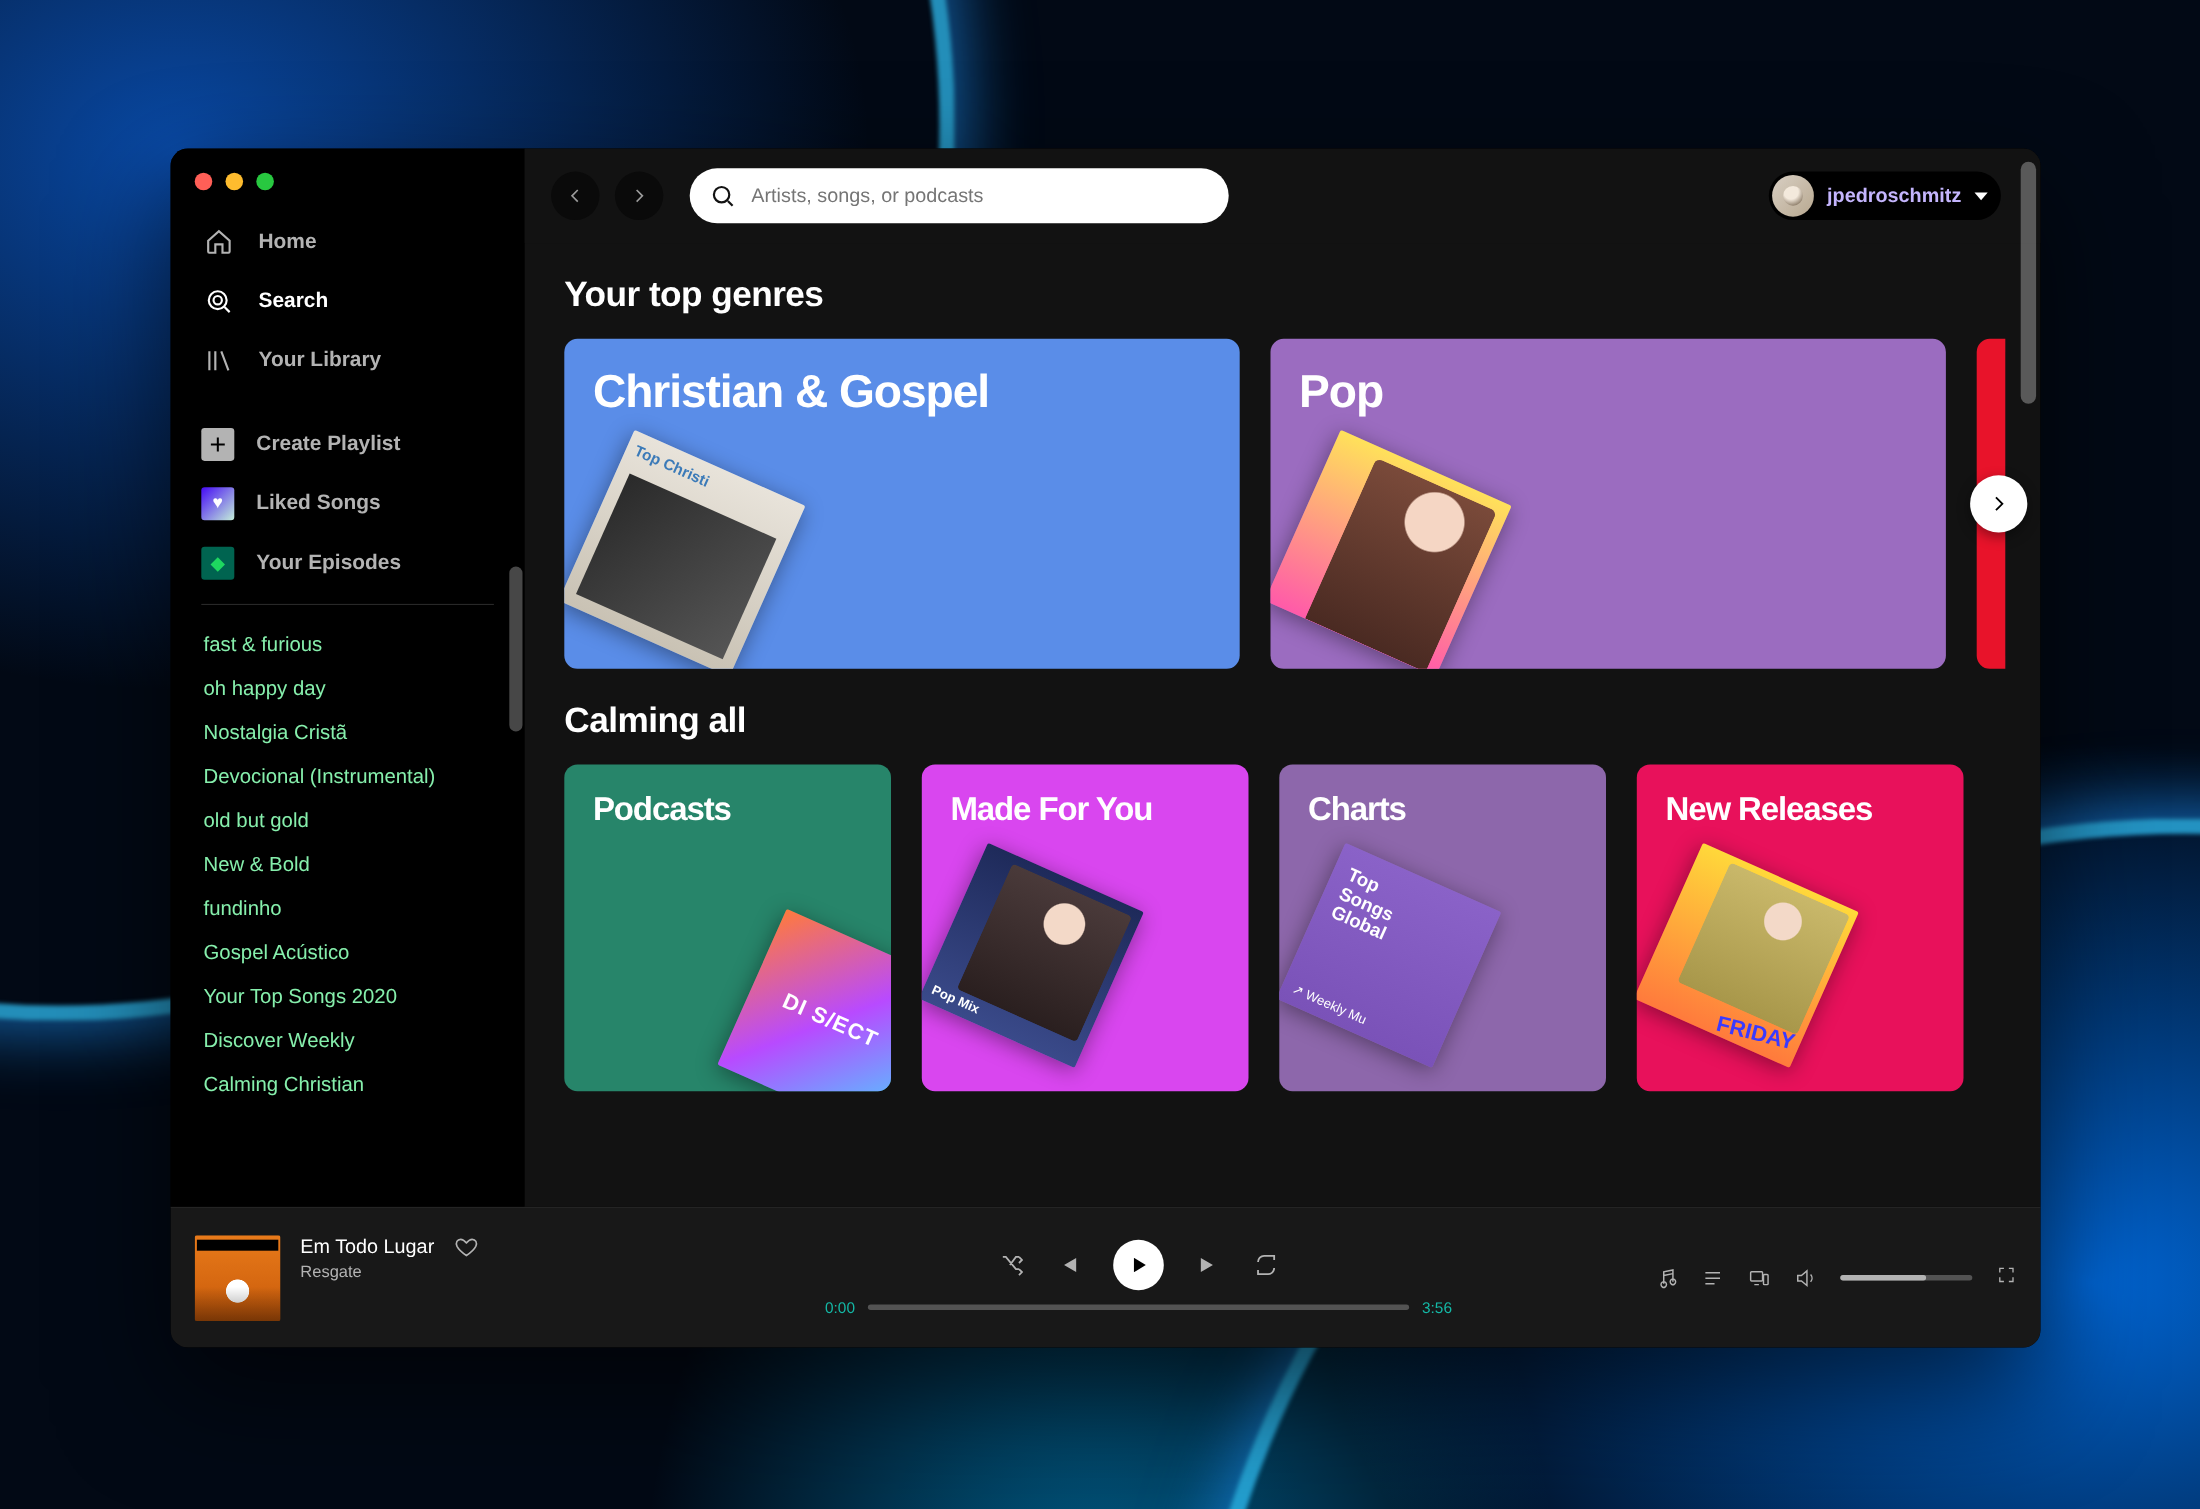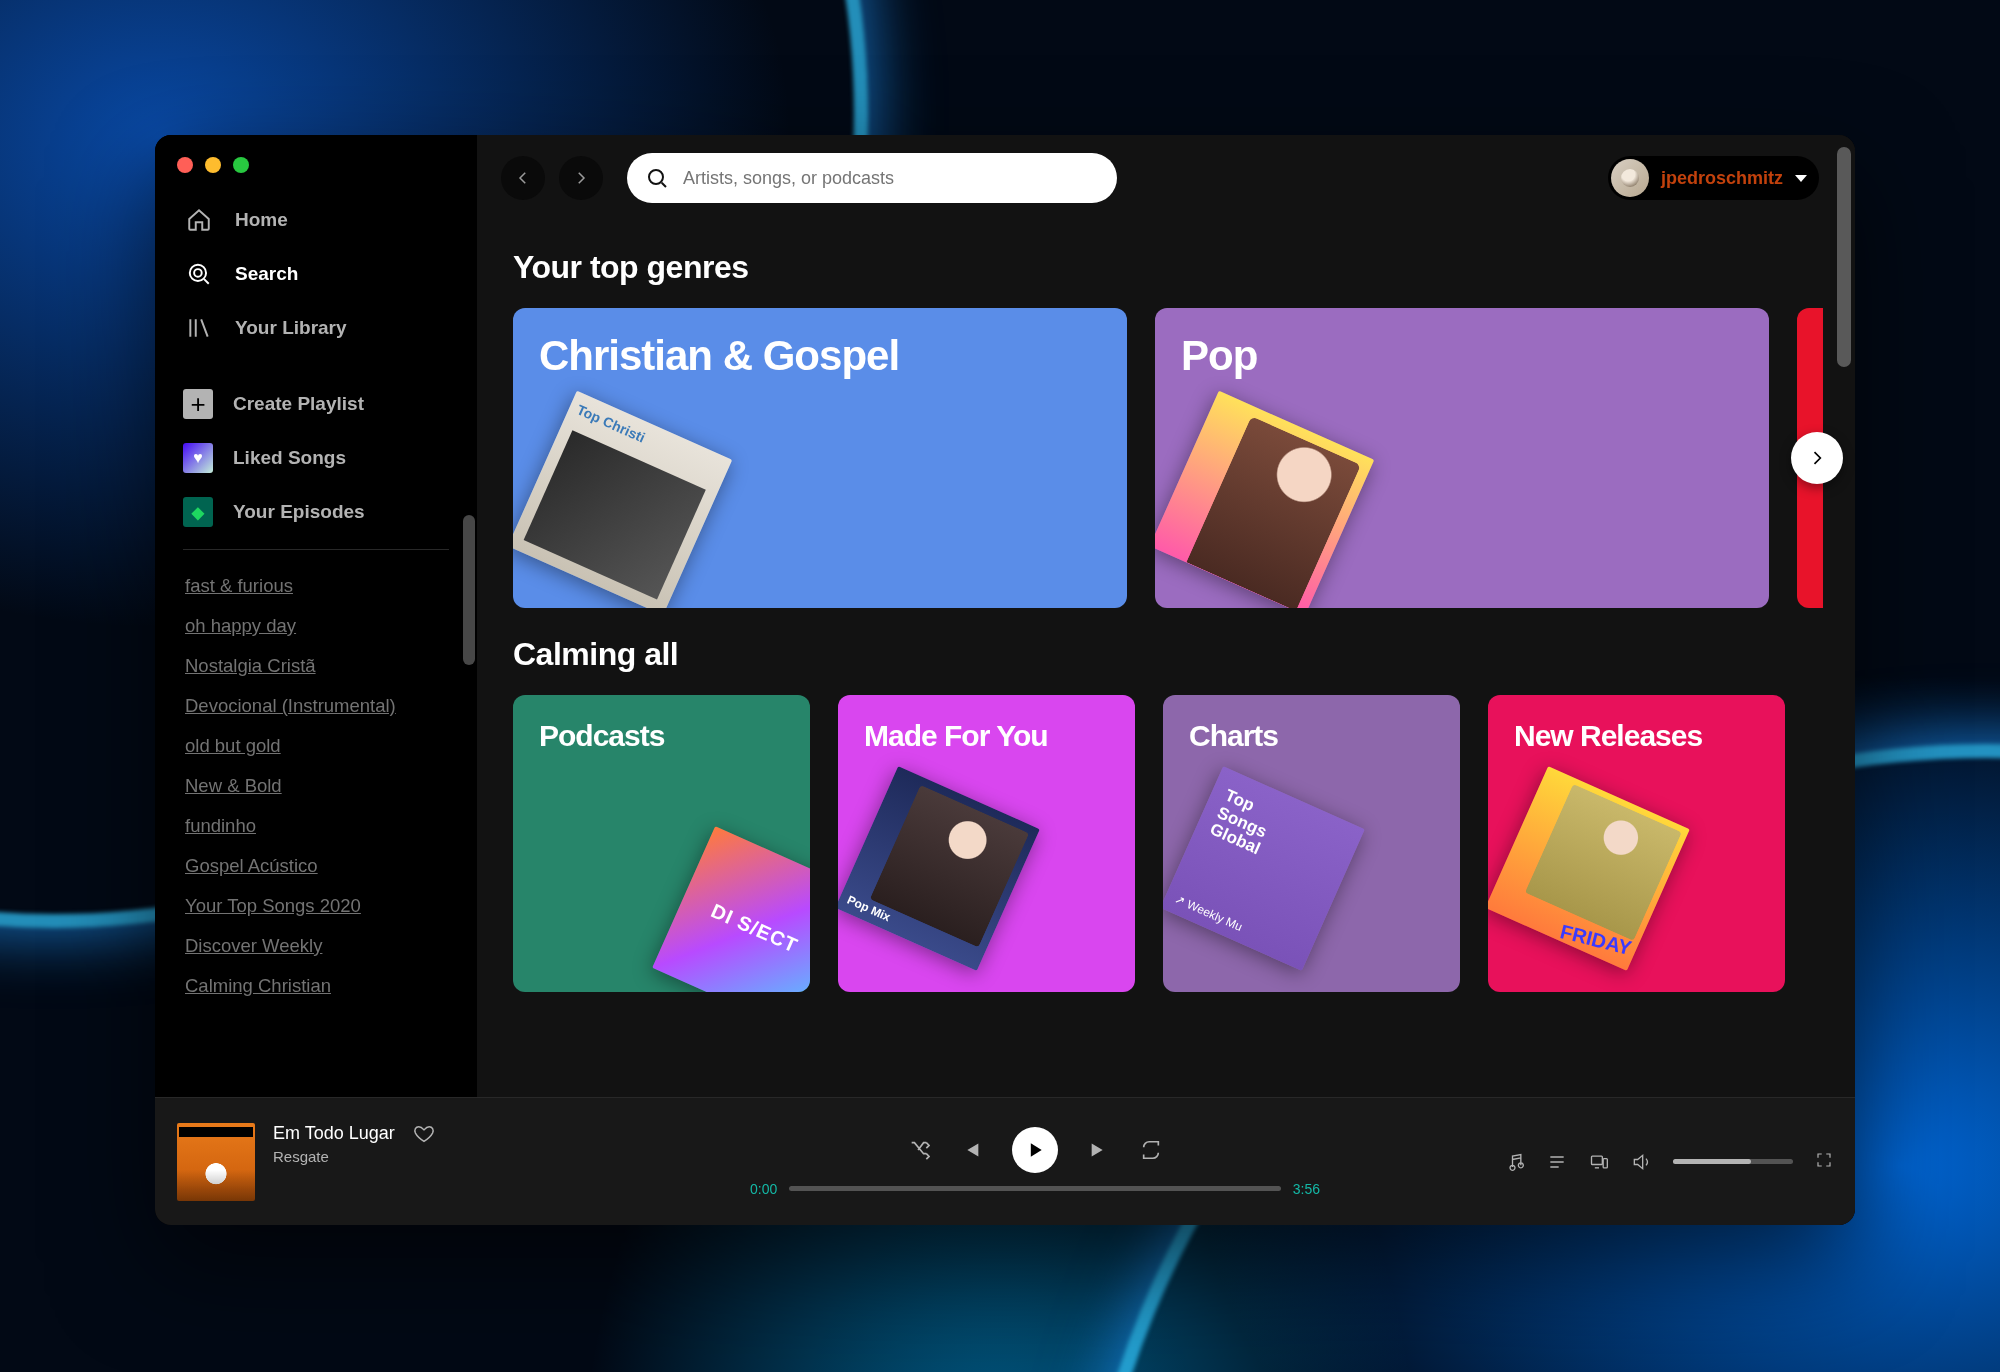--- a/index.html
+++ b/index.html
@@ -107,26 +107,25 @@
 
   .playlists {
     flex: 1;
     overflow-y: hidden;
     padding: 6px 0 0 0;
     position: relative;
   }
   .playlist-item {
     padding: 9px 30px;
     font-size: 18.5px;
-    color: #737373;
+    color: #86efac;
     cursor: pointer;
     white-space: nowrap;
     overflow: hidden;
     text-overflow: ellipsis;
-    text-decoration: underline;
   }
   .sidebar-scroll {
     position: absolute;
     right: 2px; top: 380px;
     width: 12px; height: 150px;
     background: rgba(255,255,255,0.28);
     border-radius: 6px;
   }
 
   
@@ -181,21 +180,21 @@
 
   .spacer { flex: 1; }
 
   .user-chip {
     height: 44px;
     background: #000;
     border-radius: 30px;
     display: flex; align-items: center;
     padding: 3px 12px 3px 3px;
     gap: 12px;
-    color: #c2410c;
+    color: #c4b5fd;
     font-weight: 700;
     font-size: 18px;
     cursor: pointer;
   }
   .avatar {
     width: 38px; height: 38px; border-radius: 50%;
     background: linear-gradient(135deg,#d8cfc3,#b8a890);
     display:flex; align-items:center; justify-content:center;
   }
   .avatar::after{

